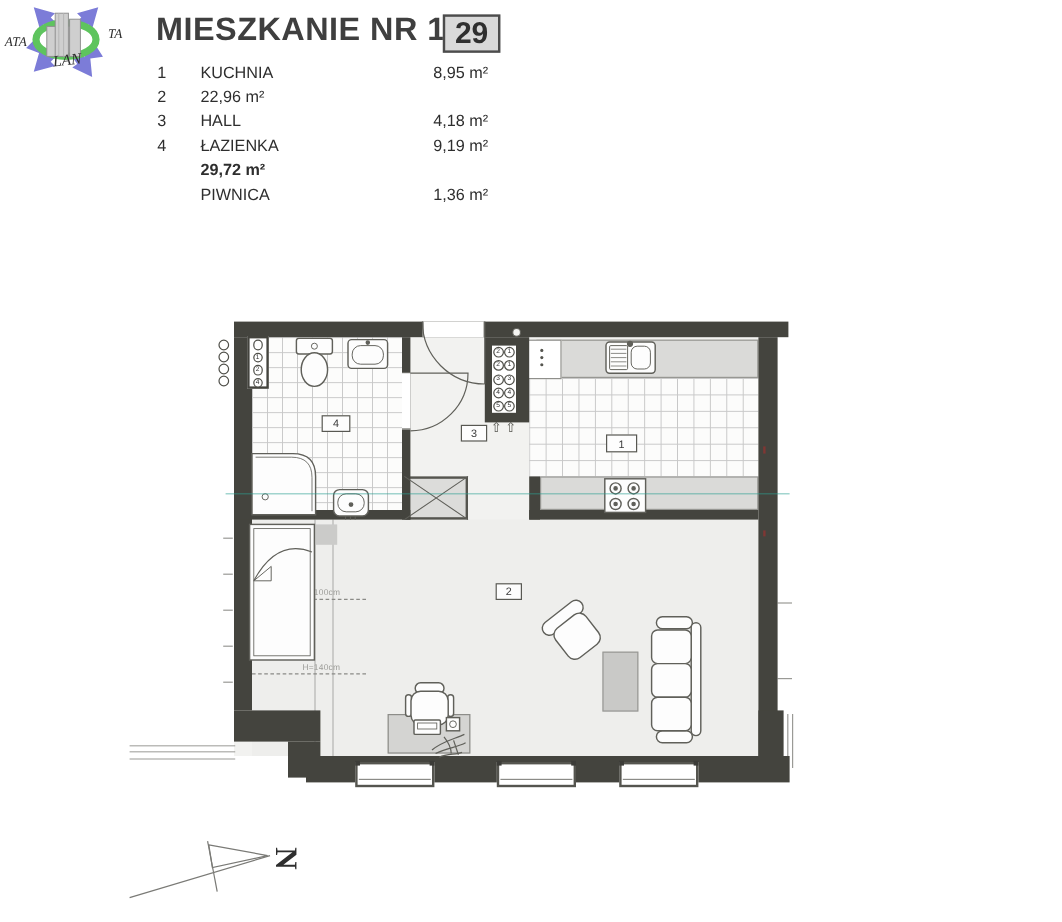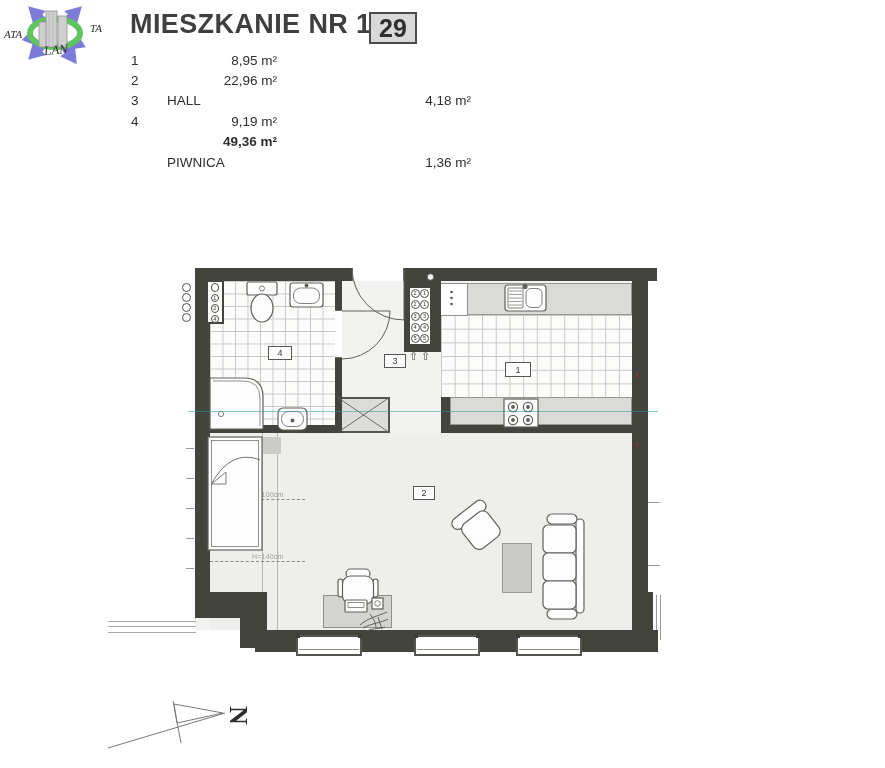--- a/index.html
+++ b/index.html
@@ -13,21 +13,21 @@
   .title { position:absolute; left:130px; top:9px; font-size:27px; font-weight:600;
            color:#3f3f3f; letter-spacing:.4px; }
   .badge { position:absolute; left:369px; top:12px; width:48px; height:32px;
            background:#d9d9d9; border:2px solid #4c4c4c; font-size:25px; font-weight:700;
            color:#2f2f2f; text-align:center; line-height:28px; }
   
   .rtable { position:absolute; left:131px; top:50px; width:340px; }
   .rrow { display:flex; height:20.4px; font-size:13.5px; align-items:center; }
   .rrow .no { width:36px; }
   .rrow .nm { flex:1; }
-  .rrow .ar { width:110px; text-align:right; }
+  .rrow .ar { width:110px; text-align:left; }
   .rrow.bold { font-weight:700; }
   
   .plan { position:absolute; left:180px; top:262px; width:485px; height:405px; }
   .wall { position:absolute; background:#44443e; }
   .floor-base { position:absolute; background:#f2f2f0; }
   .tiles { background-color:#fcfcfb;
     background-image:linear-gradient(#c8c8c8 1px, transparent 1px),
                      linear-gradient(90deg,#c8c8c8 1px, transparent 1px); }
   .t12 { background-size:12.5px 12.5px; }
   .t14 { background-size:13.7px 13.7px; }
@@ -75,38 +75,40 @@
       <text x="42" y="52" font-size="13" transform="rotate(-6 55 48)">LAN</text>
     </g>
   </svg>
 
   <div class="title">MIESZKANIE NR 1/5</div>
   <div class="badge">29</div>
 
   <div class="rtable">
     <div class="rrow">
       <span class="no">1</span>
+      <span class="nm">KUCHNIA</span>
       <span class="ar">8,95 m²</span>
     </div>
     <div class="rrow">
       <span class="no">2</span>
       <span class="ar">22,96 m²</span>
     </div>
     <div class="rrow">
       <span class="no">3</span>
       <span class="nm">HALL</span>
       <span class="ar">4,18 m²</span>
     </div>
     <div class="rrow">
       <span class="no">4</span>
+      <span class="nm">ŁAZIENKA</span>
       <span class="ar">9,19 m²</span>
     </div>
     <div class="rrow bold">
       <span class="no"></span>
-      <span class="ar">49,36 m²</span>
+      <span class="ar">29,72 m²</span>
     </div>
     <div class="rrow">
       <span class="no"></span>
       <span class="nm">PIWNICA</span>
       <span class="ar">1,36 m²</span>
     </div>
   </div>
 
   <div class="plan">
 

